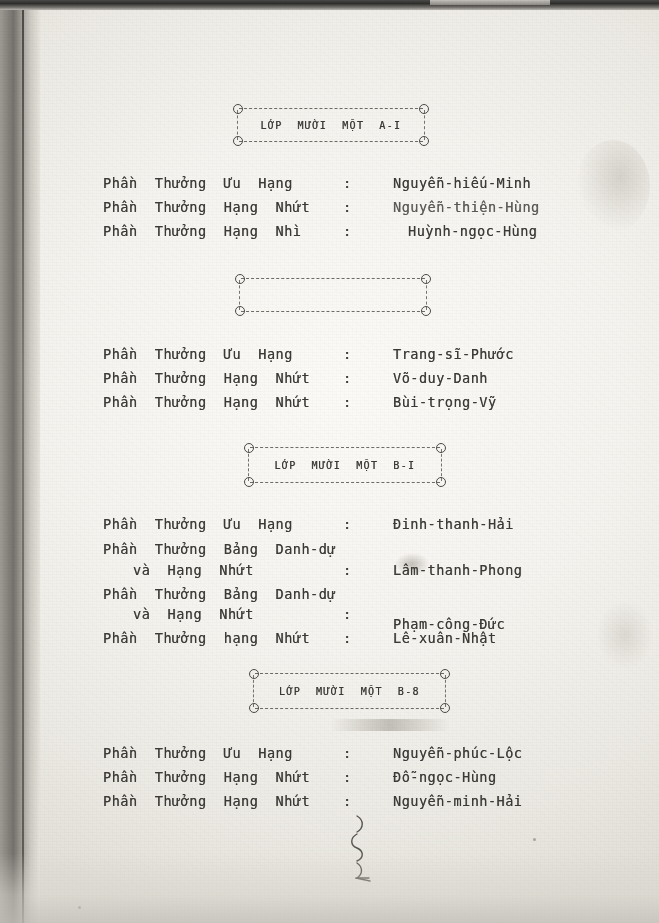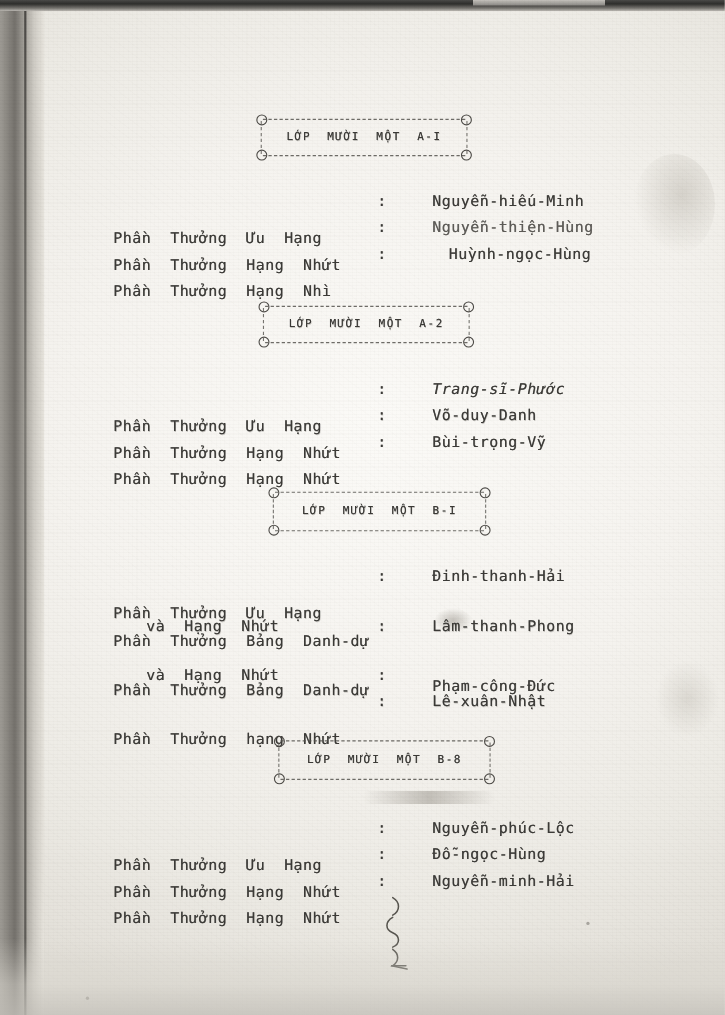--- a/index.html
+++ b/index.html
@@ -94,21 +94,21 @@
   .box .c-br{right:0;bottom:0;}
   .box .box-label{
     position:absolute;left:0;right:0;top:50%;transform:translateY(-50%);
     text-align:center;
     font-family:"DejaVu Sans Mono","Liberation Mono",monospace;
     font-size:10px;letter-spacing:1.4px;color:#3a3936;white-space:pre;
     text-shadow:0 0 .6px rgba(60,58,55,.6), .4px .3px .5px rgba(110,106,99,.35);
   }
 
   
-  .award-label{left:103px;margin-top:34px;}
+  .award-label{left:103px;}
   .award-label2{left:133px;}
   .colon{left:343px;}
   .award-name{left:393px;}
 
   
   #ornament{position:absolute;left:337px;top:812px;width:44px;height:74px;}
 </style>
 </head>
 <body>
 
@@ -151,26 +151,25 @@
 
   <div class="box" style="left:235px;top:274px;width:196px;height:42px;">
     <div class="edge-top"></div>
     <div class="edge-bottom"></div>
     <div class="edge-left"></div>
     <div class="edge-right"></div>
     <div class="corner c-tl"></div>
     <div class="corner c-tr"></div>
     <div class="corner c-bl"></div>
     <div class="corner c-br"></div>
-    <div class="box-label">LỚP  MƯỜI  MỘT  A-2</div>
   </div>
 
   <div class="tw award-label" style="top:346px;">Phần  Thưởng  Ưu  Hạng</div>
   <div class="tw colon" style="top:346px;">:</div>
-  <div class="tw award-name" style="top:346px;font-style:italic;">Trang-sĩ-Phước</div>
+  <div class="tw award-name" style="top:346px;">Trang-sĩ-Phước</div>
 
   <div class="tw award-label" style="top:370px;">Phần  Thưởng  Hạng  Nhứt</div>
   <div class="tw colon" style="top:370px;">:</div>
   <div class="tw award-name" style="top:370px;">Võ-duy-Danh</div>
 
   <div class="tw award-label" style="top:394px;">Phần  Thưởng  Hạng  Nhứt</div>
   <div class="tw colon" style="top:394px;">:</div>
   <div class="tw award-name" style="top:394px;">Bùi-trọng-Vỹ</div>
 
   <div class="box" style="left:244px;top:443px;width:202px;height:44px;">

